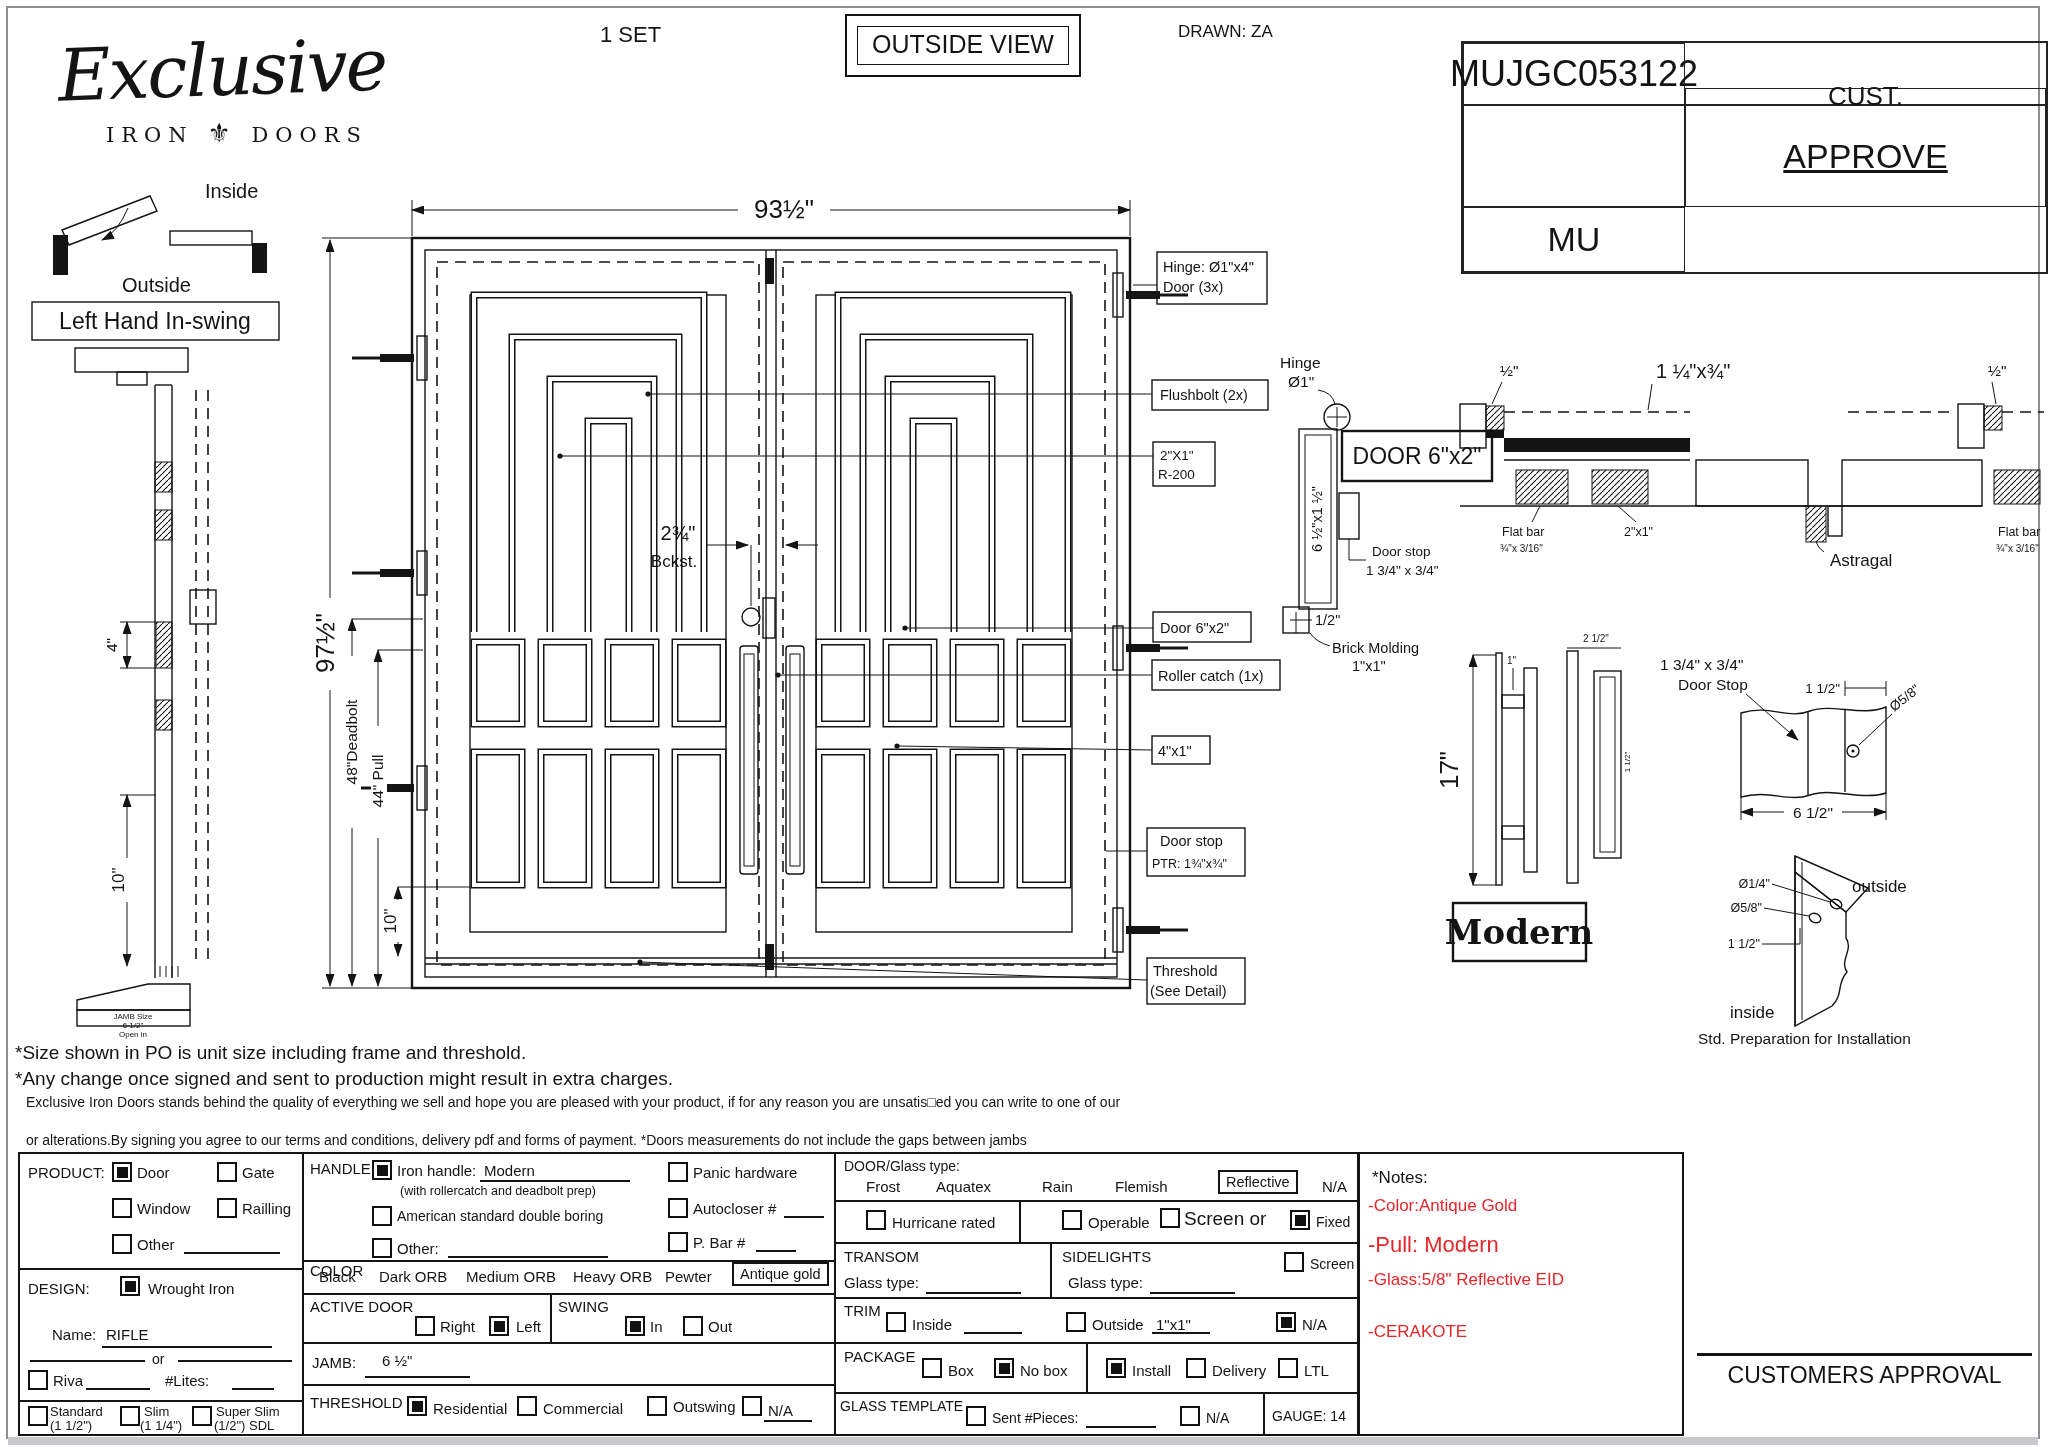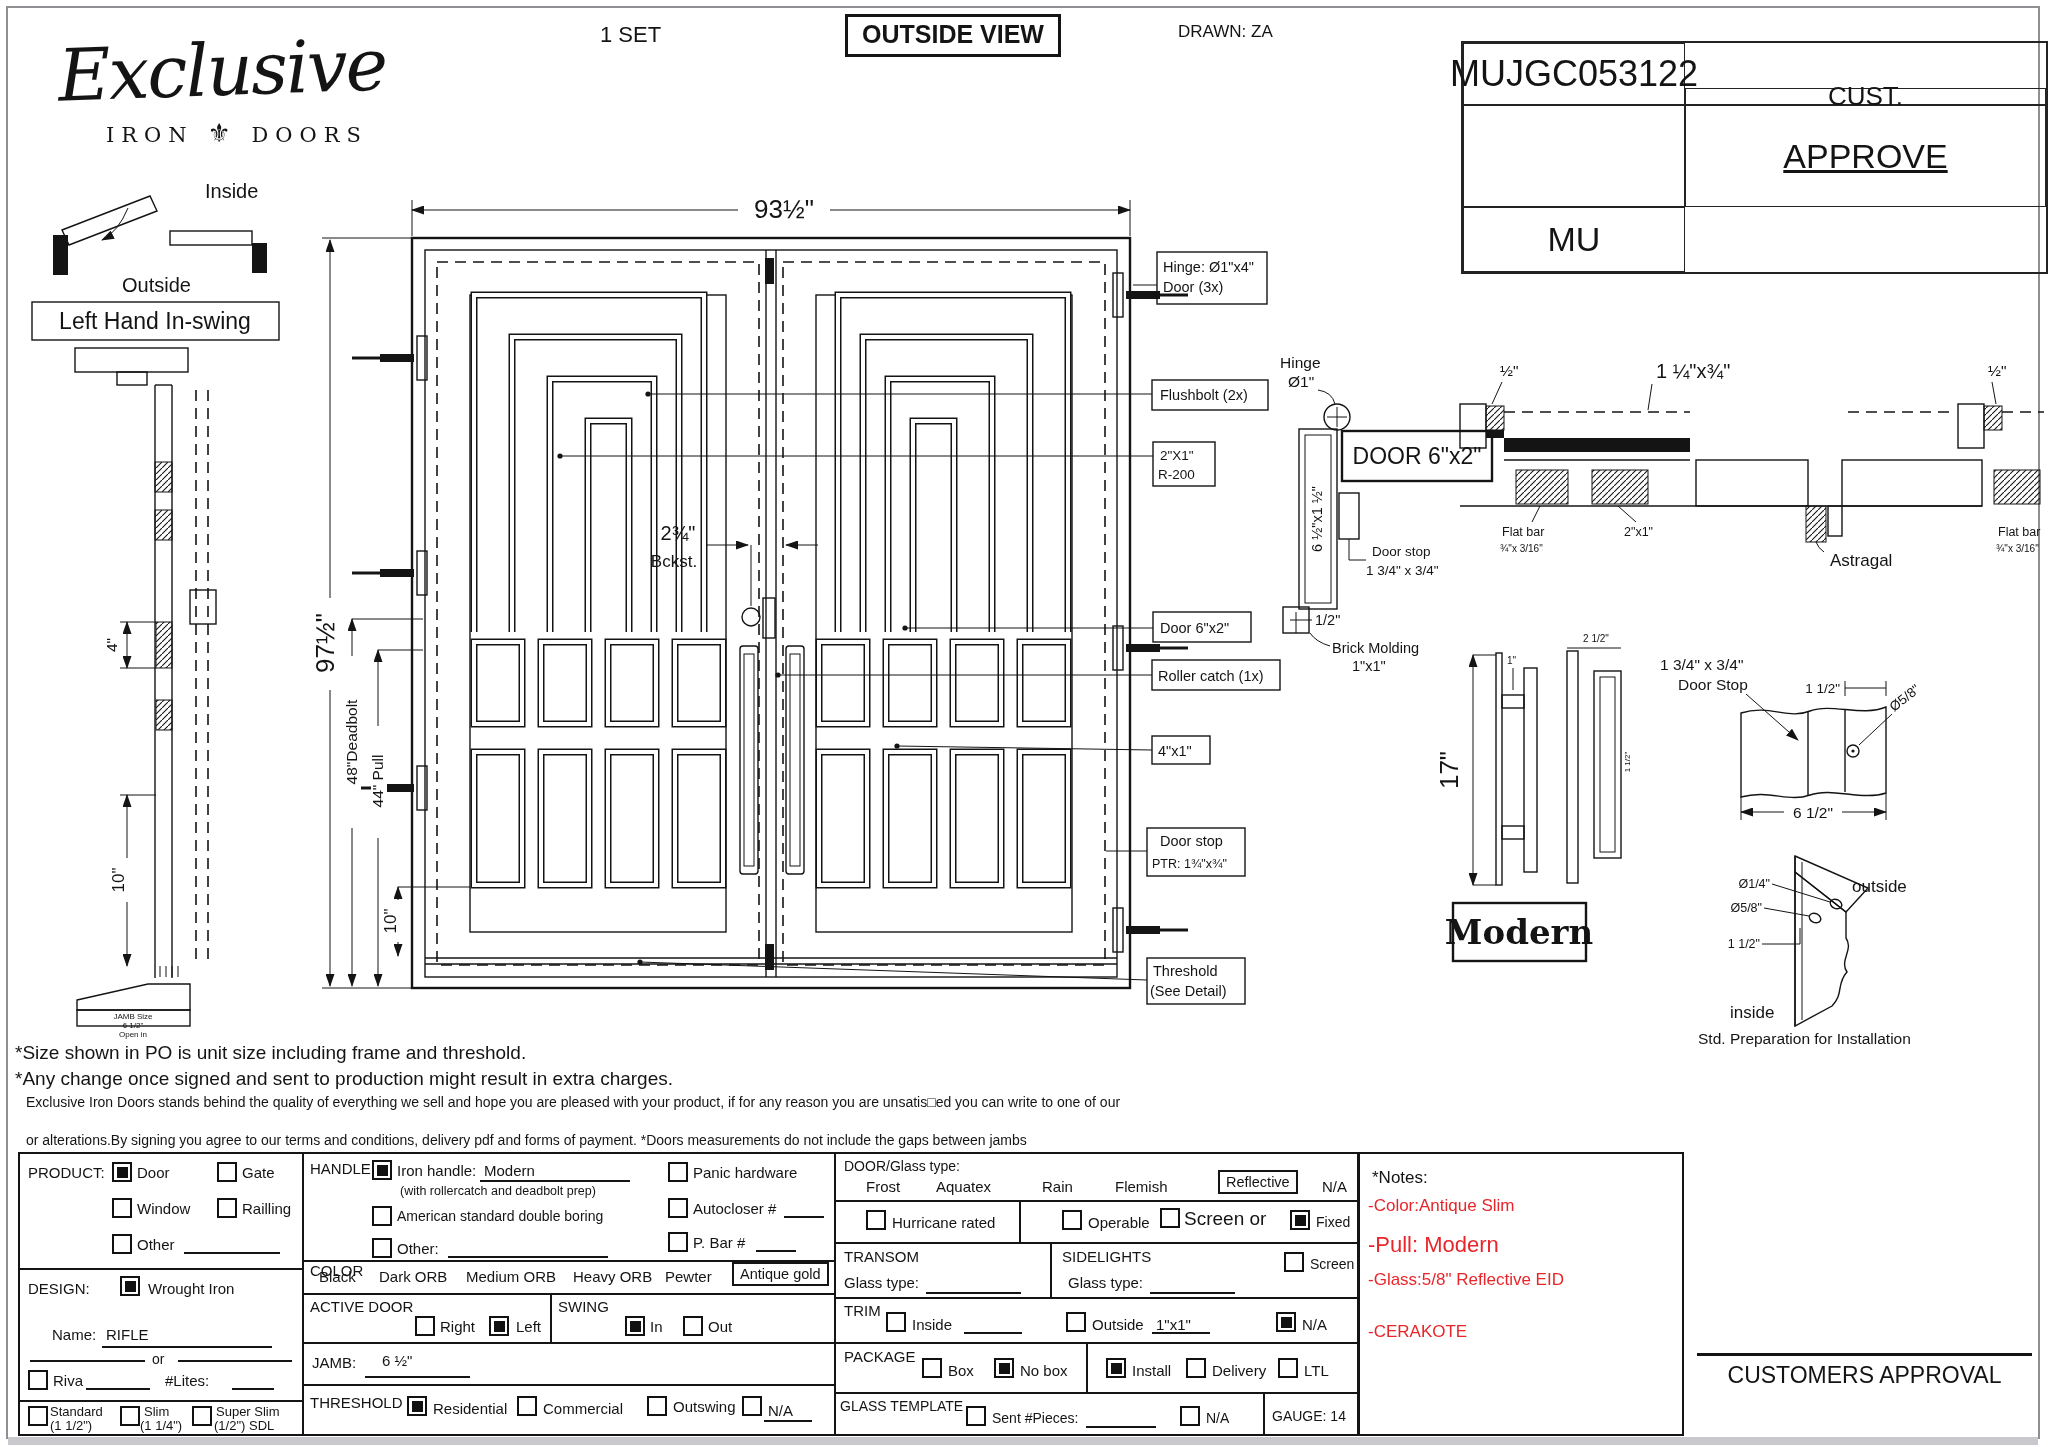--- a/index.html
+++ b/index.html
@@ -20,21 +20,21 @@
   .hatch{fill:url(#hp);stroke:#141414;stroke-width:1;}
   .t8{font-size:8px;}  .t10{font-size:10px;} .t12{font-size:12.5px;} .t13{font-size:13.5px;}
   .t14{font-size:14.5px;} .t15{font-size:15.5px;} .t17{font-size:17px;} .t20{font-size:20px;}
   .t23{font-size:23px;} .t26{font-size:26px;}
   .mid{text-anchor:middle;}
   .serifb{font-family:"DejaVu Serif",serif;font-weight:bold;}
   
   #logo-script{font-family:"DejaVu Serif",serif;font-style:italic;font-size:72px;
                transform:rotate(-2deg);letter-spacing:-2px;}
   #logo-sub{font-family:"DejaVu Serif",serif;font-size:21px;letter-spacing:7px;}
-  #oview{border:2.2px solid #141414;padding:0;font-weight:bold;}
+  #oview{border:2.2px solid #141414;padding:10px;}
   #oview>div{border:1.6px solid #141414;font-size:25px;padding:3px 14px 5px;}
   #potable{display:grid;grid-template-columns:222px 361px;grid-template-rows:62px 102px 65px;
            border:2.6px solid #232323;}
   #potable>div{border:1.4px solid #232323;display:flex;align-items:center;justify-content:center;}
   
   #form{border:2.6px solid #141414;}
   .cell-line{position:absolute;background:#141414;}
   .cb{position:absolute;width:16px;height:16px;border:2.4px solid #111;background:#fff;}
   .cb.checked::after{content:"";position:absolute;left:2.5px;top:2.5px;right:2.5px;bottom:2.5px;background:#111;}
   .ul{position:absolute;height:2px;background:#141414;}
@@ -601,21 +601,21 @@
 
   <div class="flab f14" style="left:820px;top:244px;">GLASS TEMPLATE</div>
   <span class="cb" style="left:946px;top:252px;"></span>
   <div class="flab f14" style="left:972px;top:256px;">Sent #Pieces:</div>
   <div class="ul" style="left:1066px;top:272px;width:70px;"></div>
   <span class="cb" style="left:1160px;top:252px;"></span>
   <div class="flab f14" style="left:1186px;top:256px;">N/A</div>
   <div class="flab f14" style="left:1252px;top:254px;">GAUGE: 14</div>
 
   <div class="flab" style="left:1352px;top:14px;font-size:17px;">*Notes:</div>
-  <div class="flab red" style="left:1348px;top:42px;font-size:17px;">-Color:Antique Slim</div>
+  <div class="flab red" style="left:1348px;top:42px;font-size:17px;">-Color:Antique Gold</div>
   <div class="flab red" style="left:1348px;top:78px;font-size:22px;">-Pull: Modern</div>
   <div class="flab red" style="left:1348px;top:116px;font-size:17px;">-Glass:5/8" Reflective EID</div>
   <div class="flab red" style="left:1348px;top:168px;font-size:17px;">-CERAKOTE</div>
 </div>
 
 <div class="abs" style="left:1697px;top:1353px;width:335px;height:3px;background:#141414;"></div>
 <div class="abs" style="left:1697px;top:1362px;width:335px;text-align:center;font-size:23px;">CUSTOMERS APPROVAL</div>
 
 </div>
 

